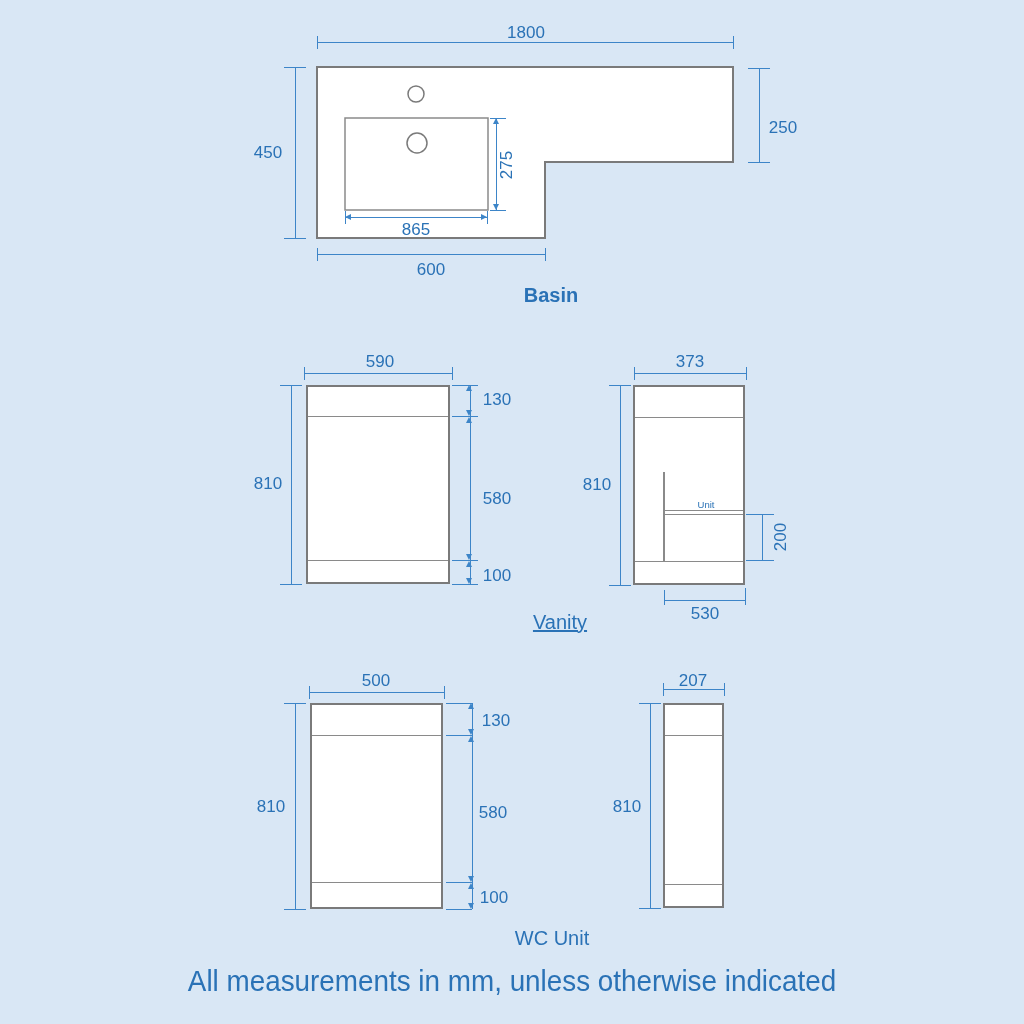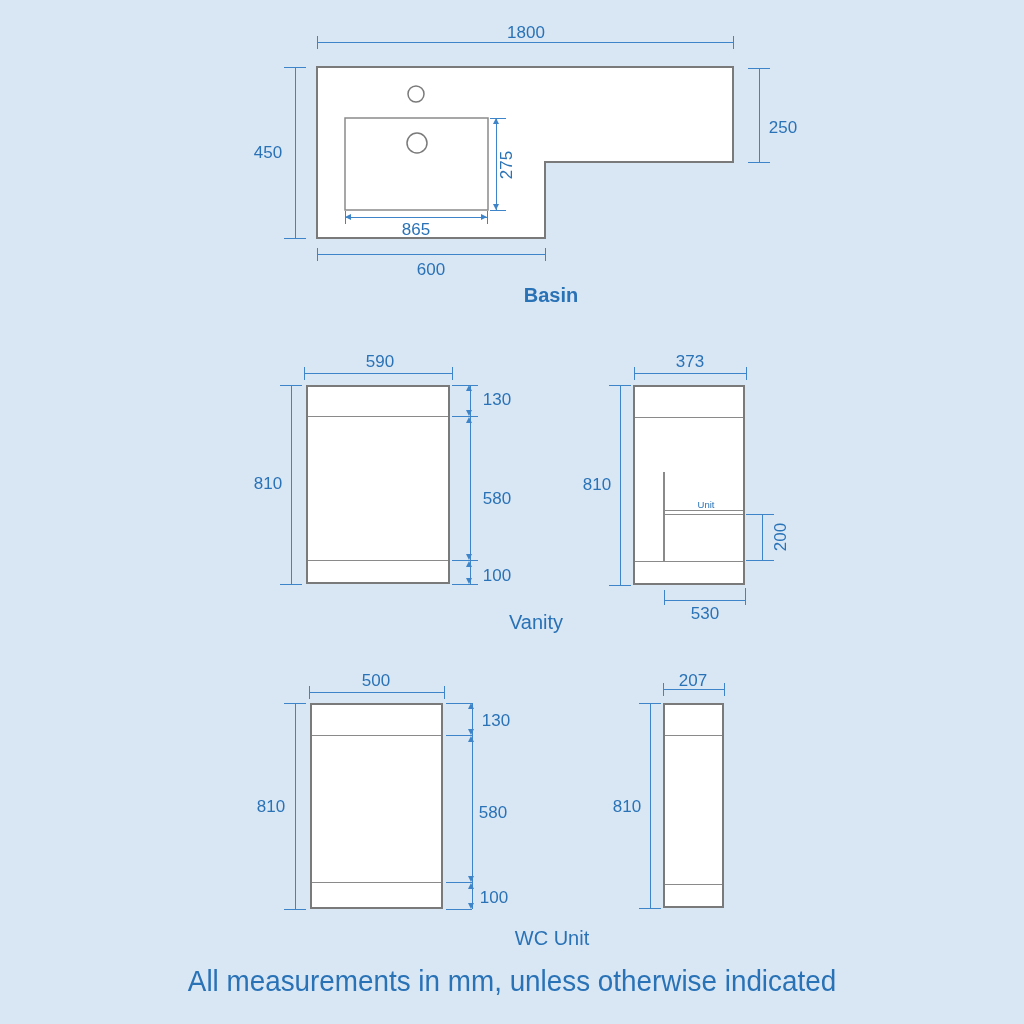--- a/index.html
+++ b/index.html
@@ -130,21 +130,21 @@
     <div class="bl" style="left:746px;top:514px;width:28px;height:1px;"></div>
     <div class="bl" style="left:746px;top:560px;width:28px;height:1px;"></div>
     <div class="bl" style="left:762px;top:514px;width:1px;height:47px;"></div>
     <span class="dim rot" style="left:780px;top:537px;">200</span>
 
     <div class="bl" style="left:664px;top:590px;width:1px;height:15px;"></div>
     <div class="bl" style="left:745px;top:588px;width:1px;height:17px;"></div>
     <div class="bl" style="left:664px;top:600px;width:82px;height:1px;"></div>
     <span class="dim" style="left:705px;top:613px;">530</span>
 
-    <span class="ulabel" style="left:536px;top:622px;">Vanity</span>
+    <span class="ulabel" style="left:560px;top:622px;text-decoration:underline;">Vanity</span>
   </div>
 
   <div>
     <div class="whitebox" style="left:310px;top:703px;width:133px;height:206px;"></div>
     <div class="gl" style="left:312px;top:735px;width:129px;height:1px;"></div>
     <div class="gl" style="left:312px;top:882px;width:129px;height:1px;"></div>
 
     <div class="bl" style="left:309px;top:692px;width:135px;height:1px;"></div>
     <div class="bl" style="left:309px;top:686px;width:1px;height:13px;"></div>
     <div class="bl" style="left:444px;top:686px;width:1px;height:13px;"></div>

